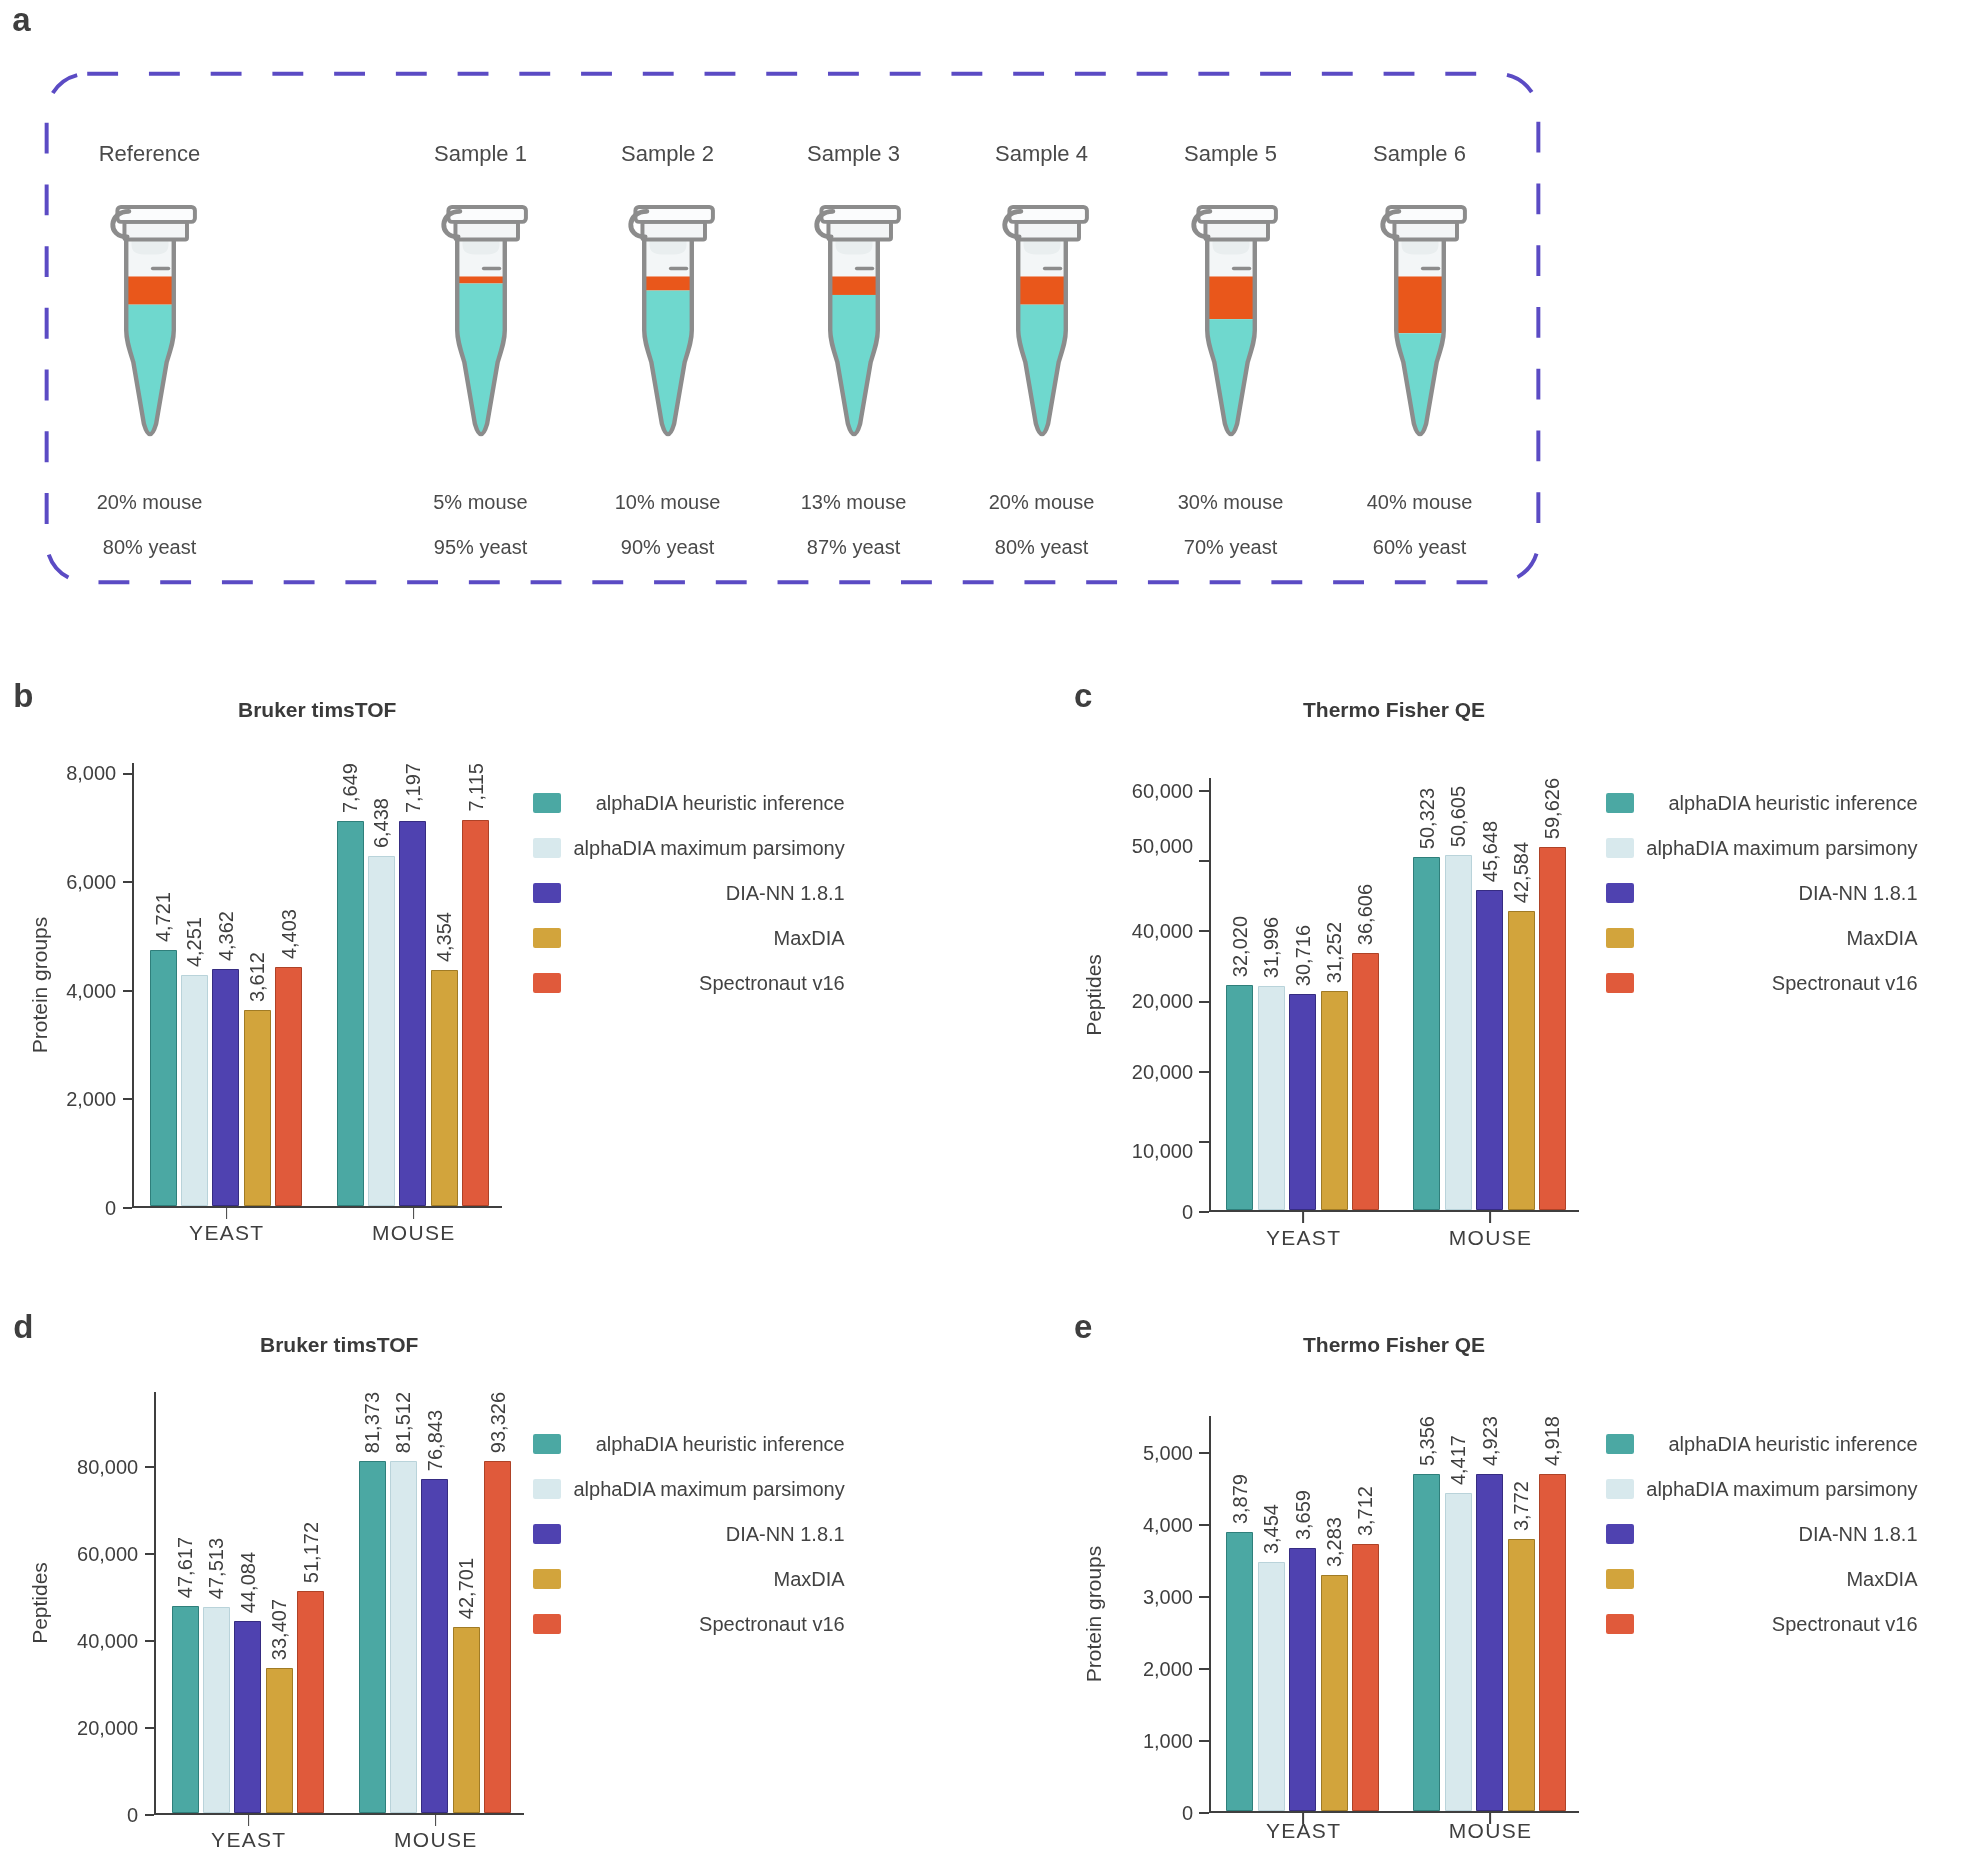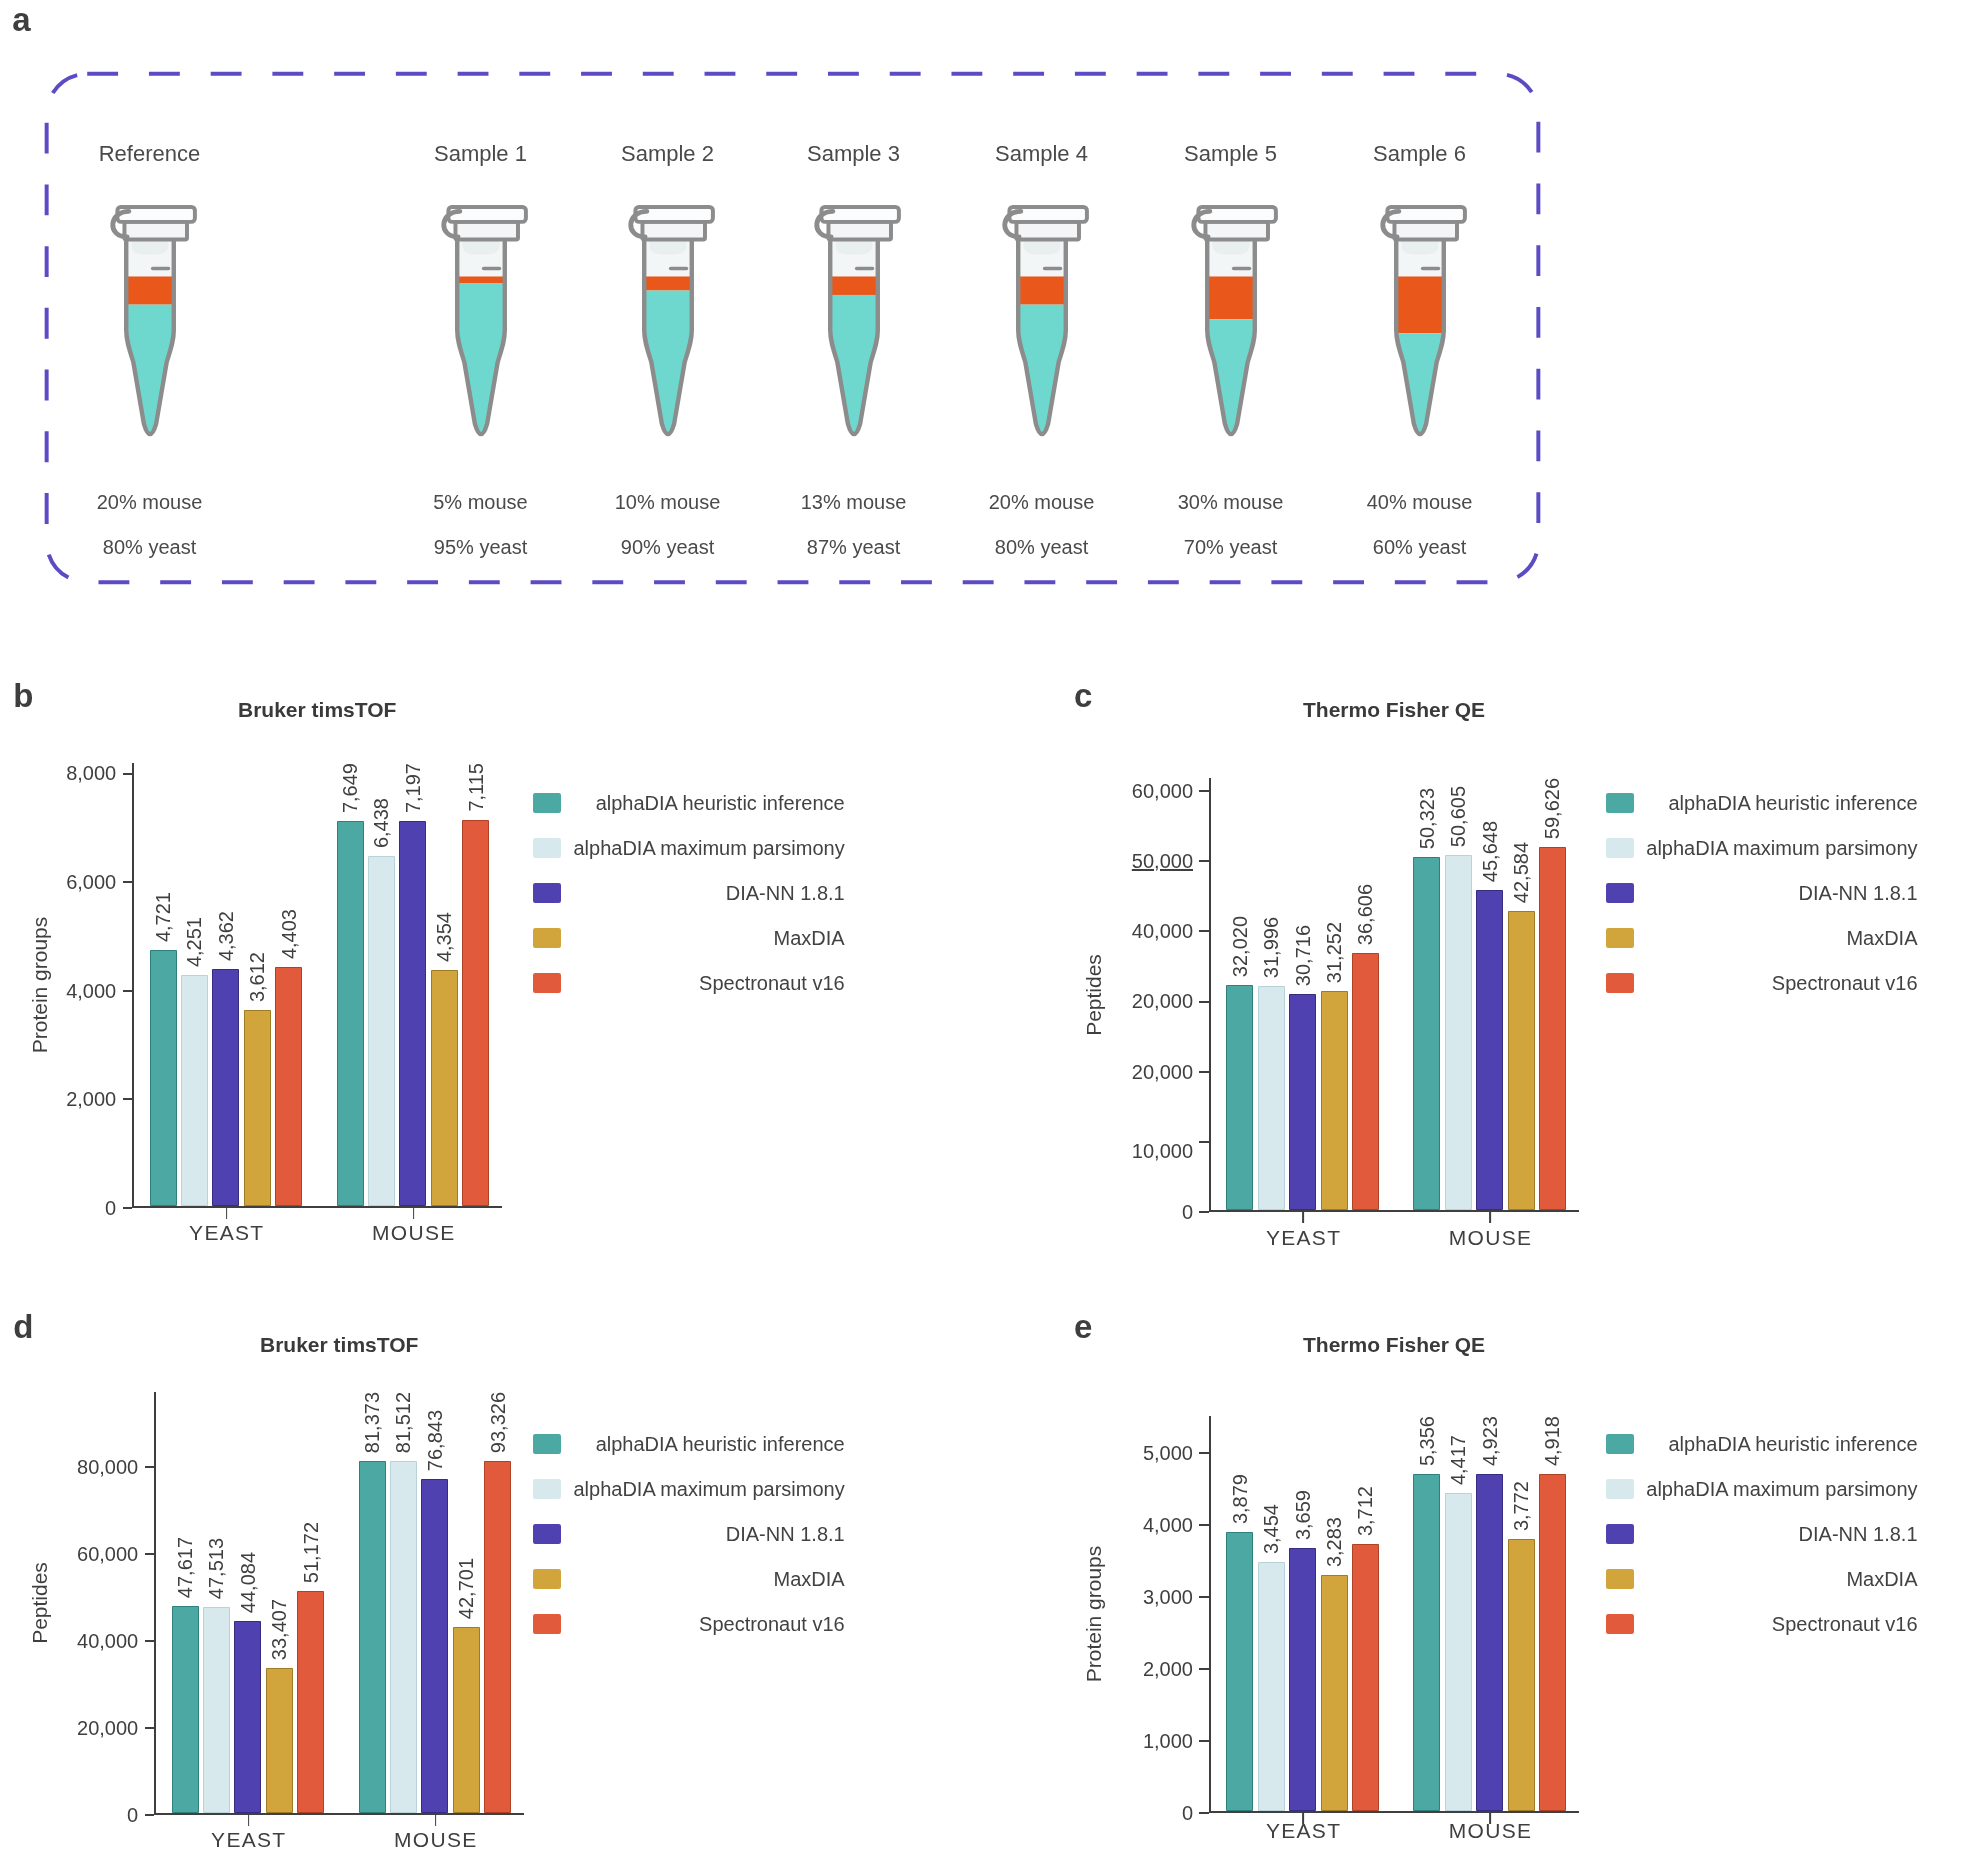--- a/index.html
+++ b/index.html
@@ -340,21 +340,21 @@
           <div class="ytick-label" style="bottom: 0px;">0</div>
           <div class="ytick-line" style="bottom: 69px;"></div>
           <div class="ytick-label" style="bottom: 61px;">10,000</div>
           <div class="ytick-line" style="bottom: 139px;"></div>
           <div class="ytick-label" style="bottom: 140px;">20,000</div>
           <div class="ytick-line" style="bottom: 209px;"></div>
           <div class="ytick-label" style="bottom: 211px;">20,000</div>
           <div class="ytick-line" style="bottom: 280px;"></div>
           <div class="ytick-label" style="bottom: 281px;">40,000</div>
           <div class="ytick-line" style="bottom: 350px;"></div>
-          <div class="ytick-label" style="bottom: 351px; text-decoration: underline;">50,000</div>
+          <div class="ytick-label" style="bottom: 366px;">50,000</div>
           <div class="ytick-line" style="bottom: 420px;"></div>
           <div class="ytick-label" style="bottom: 421px;">60,000</div>
         </div>
       <div class="plot-area" style="width:370px;height:434px;">
           <div class="group">
             <div class="bar-col">
               <div class="bar-value">32,020</div>
               <div class="bar-rect" style="height: 225px; background: rgb(75, 168, 163); border-color: rgb(47, 127, 123);"></div>
             </div>
             <div class="bar-col">

